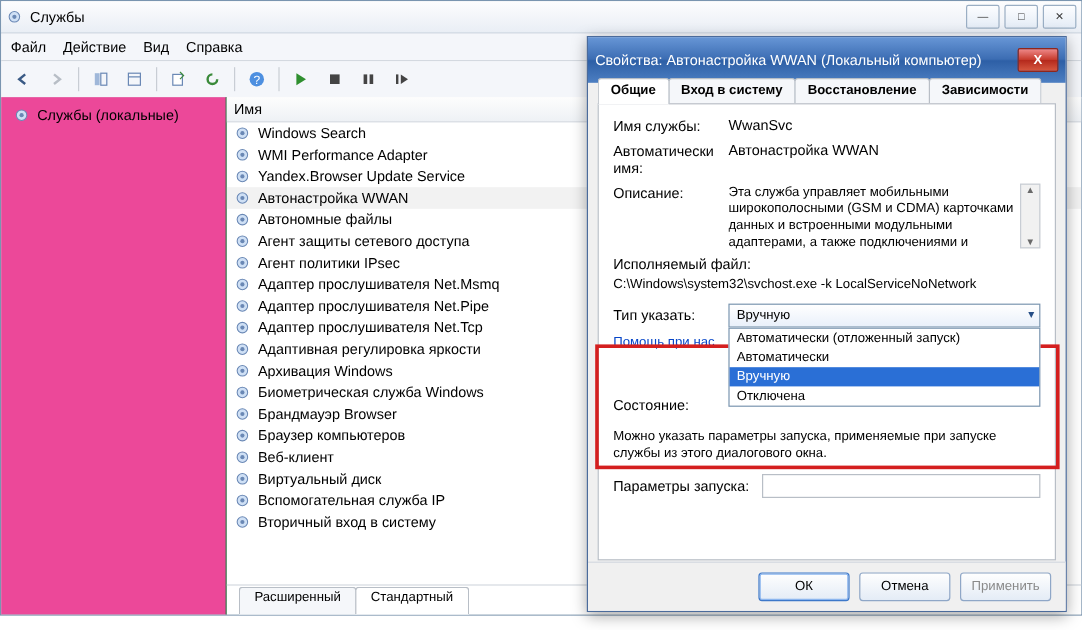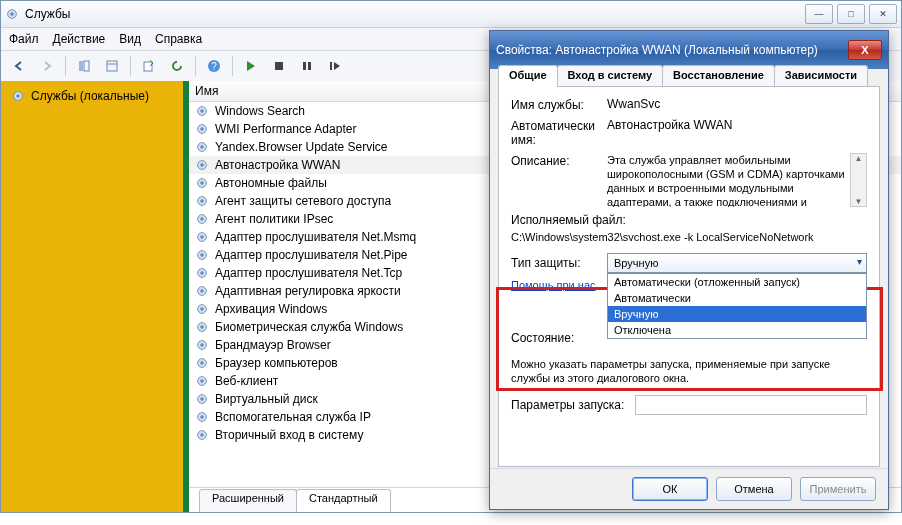--- a/index.html
+++ b/index.html
@@ -9,21 +9,21 @@
   .mw-titlebar{height:26px;background:linear-gradient(#fdfdfe,#e9eef5);border-bottom:1px solid #c7d3e0;display:flex;align-items:center;padding:0 4px;}
   .mw-title{margin-left:6px;}
   .mw-titlebar .spacer{flex:1;}
   .mw-caption-btn{width:26px;height:18px;border:1px solid #9aaec4;border-radius:2px;background:linear-gradient(#fcfdff,#e4ecf6);margin-left:4px;display:flex;align-items:center;justify-content:center;font-size:9px;color:#3a3a3a;}
   .mw-menubar{height:22px;display:flex;align-items:center;padding:0 8px;gap:14px;background:#f4f6fa;border-bottom:1px solid #d4d9e0;}
   .mw-menubar span{cursor:default;}
   .mw-toolbar{height:30px;display:flex;align-items:center;padding:0 6px;gap:4px;background:#f4f6fa;border-bottom:1px solid #d0d5db;}
   .tb-btn{width:22px;height:22px;display:flex;align-items:center;justify-content:center;border:1px solid transparent;border-radius:2px;color:#3a5a85;}
   .tb-sep{width:1px;height:20px;background:#c8cdd4;margin:0 2px;}
   .mw-body{position:absolute;left:0;right:0;top:80px;bottom:0;display:flex;}
-  .left-pane{width:188px;border-right:6px solid #15803d;background:#eab308;padding:6px 6px;box-sizing:border-box;}
+  .left-pane{width:188px;border-right:1px solid #15803d;background:#ec4899;padding:6px 6px;box-sizing:border-box;}
   .left-item{display:flex;align-items:center;gap:6px;padding:2px 4px;}
   .gear-icon{width:14px;height:14px;}
   .gear-icon svg{display:block;}
   .right-pane{flex:1;background:#fff;display:flex;flex-direction:column;position:relative;}
   .col-header{height:20px;border-bottom:1px solid #d4d9e0;background:linear-gradient(#fdfdfd,#eef1f5);padding-left:6px;display:flex;align-items:center;font-size:12px;}
   .svc-list{flex:1;overflow:hidden;}
   .svc-row{height:18px;display:flex;align-items:center;padding-left:6px;gap:6px;}
   .svc-row.selected{background:#f2f2f2;}
   .bottom-tabs{height:24px;border-top:1px solid #d4d9e0;display:flex;align-items:flex-end;padding-left:10px;}
   .btab{height:20px;padding:2px 12px 0;border:1px solid #b8bec6;border-bottom:none;border-radius:3px 3px 0 0;background:#f5f7fa;margin-right:-1px;font-size:11px;}
@@ -383,21 +383,21 @@
         <div class="desc-box">Эта служба управляет мобильными широкополосными (GSM и CDMA) карточками данных и встроенными модульными адаптерами, а также подключениями и</div>
         <div class="desc-scroll">
             <span>▲</span>
             <span>▼</span>
           </div>
       </div>
       <div style="margin-top:6px">Исполняемый файл:</div>
       <div class="exec">C:\Windows\system32\svchost.exe -k LocalServiceNoNetwork</div>
 
       <div class="startup-row" style="position:relative;">
-        <div class="lbl">Тип защиты:</div>
+        <div class="lbl">Тип указать:</div>
         <div class="combo-wrap">
           <div class="combo">
             <span>Вручную</span>
           </div>
           <div class="dropdown" id="dd">
               <div class="dd-item">Автоматически (отложенный запуск)</div>
               <div class="dd-item">Автоматически</div>
               <div class="dd-item hl">Вручную</div>
               <div class="dd-item">Отключена</div>
             </div>

